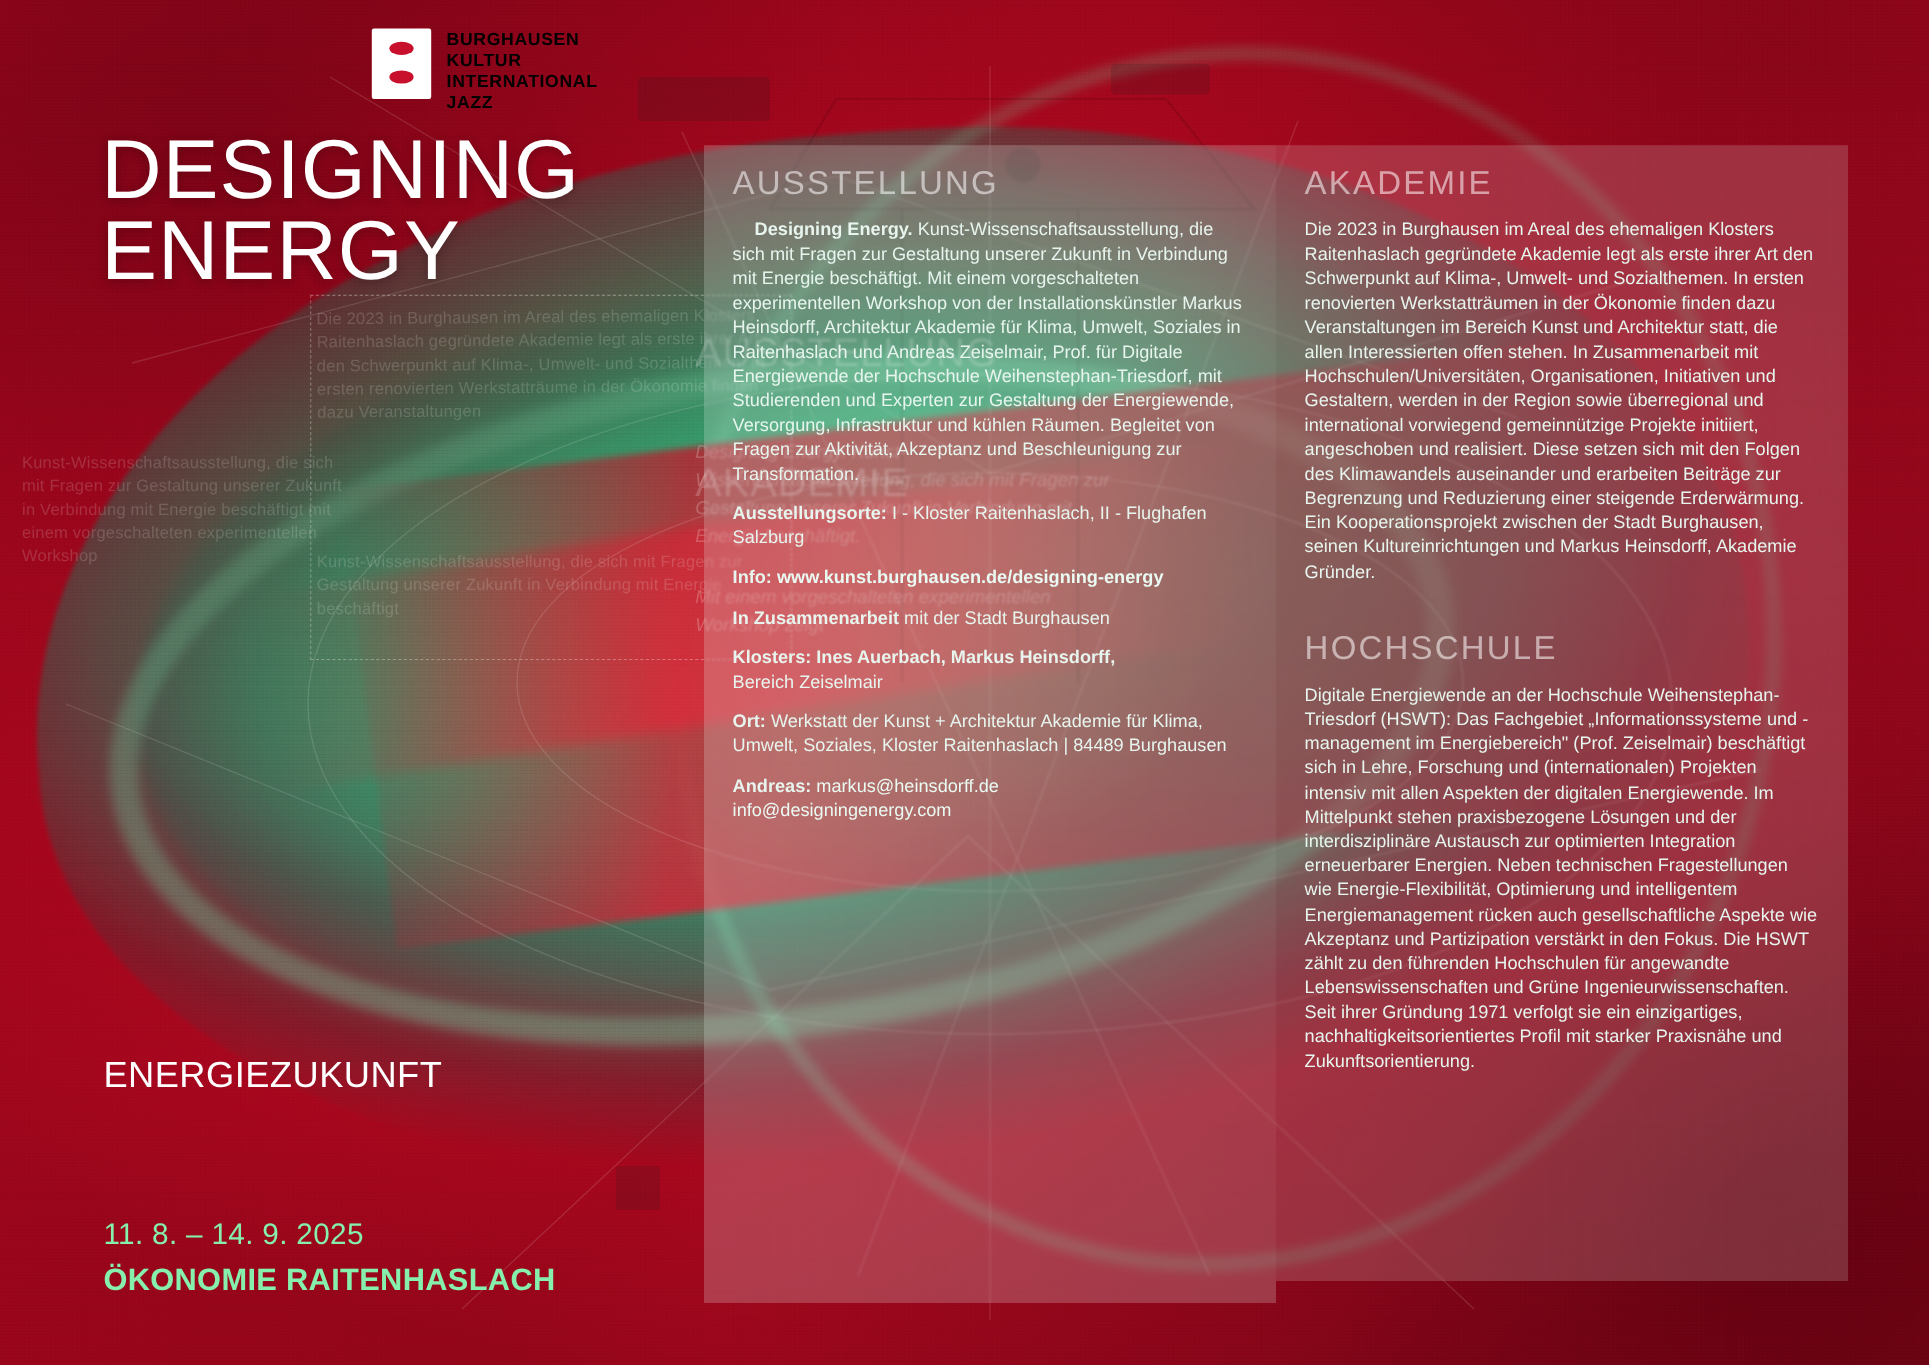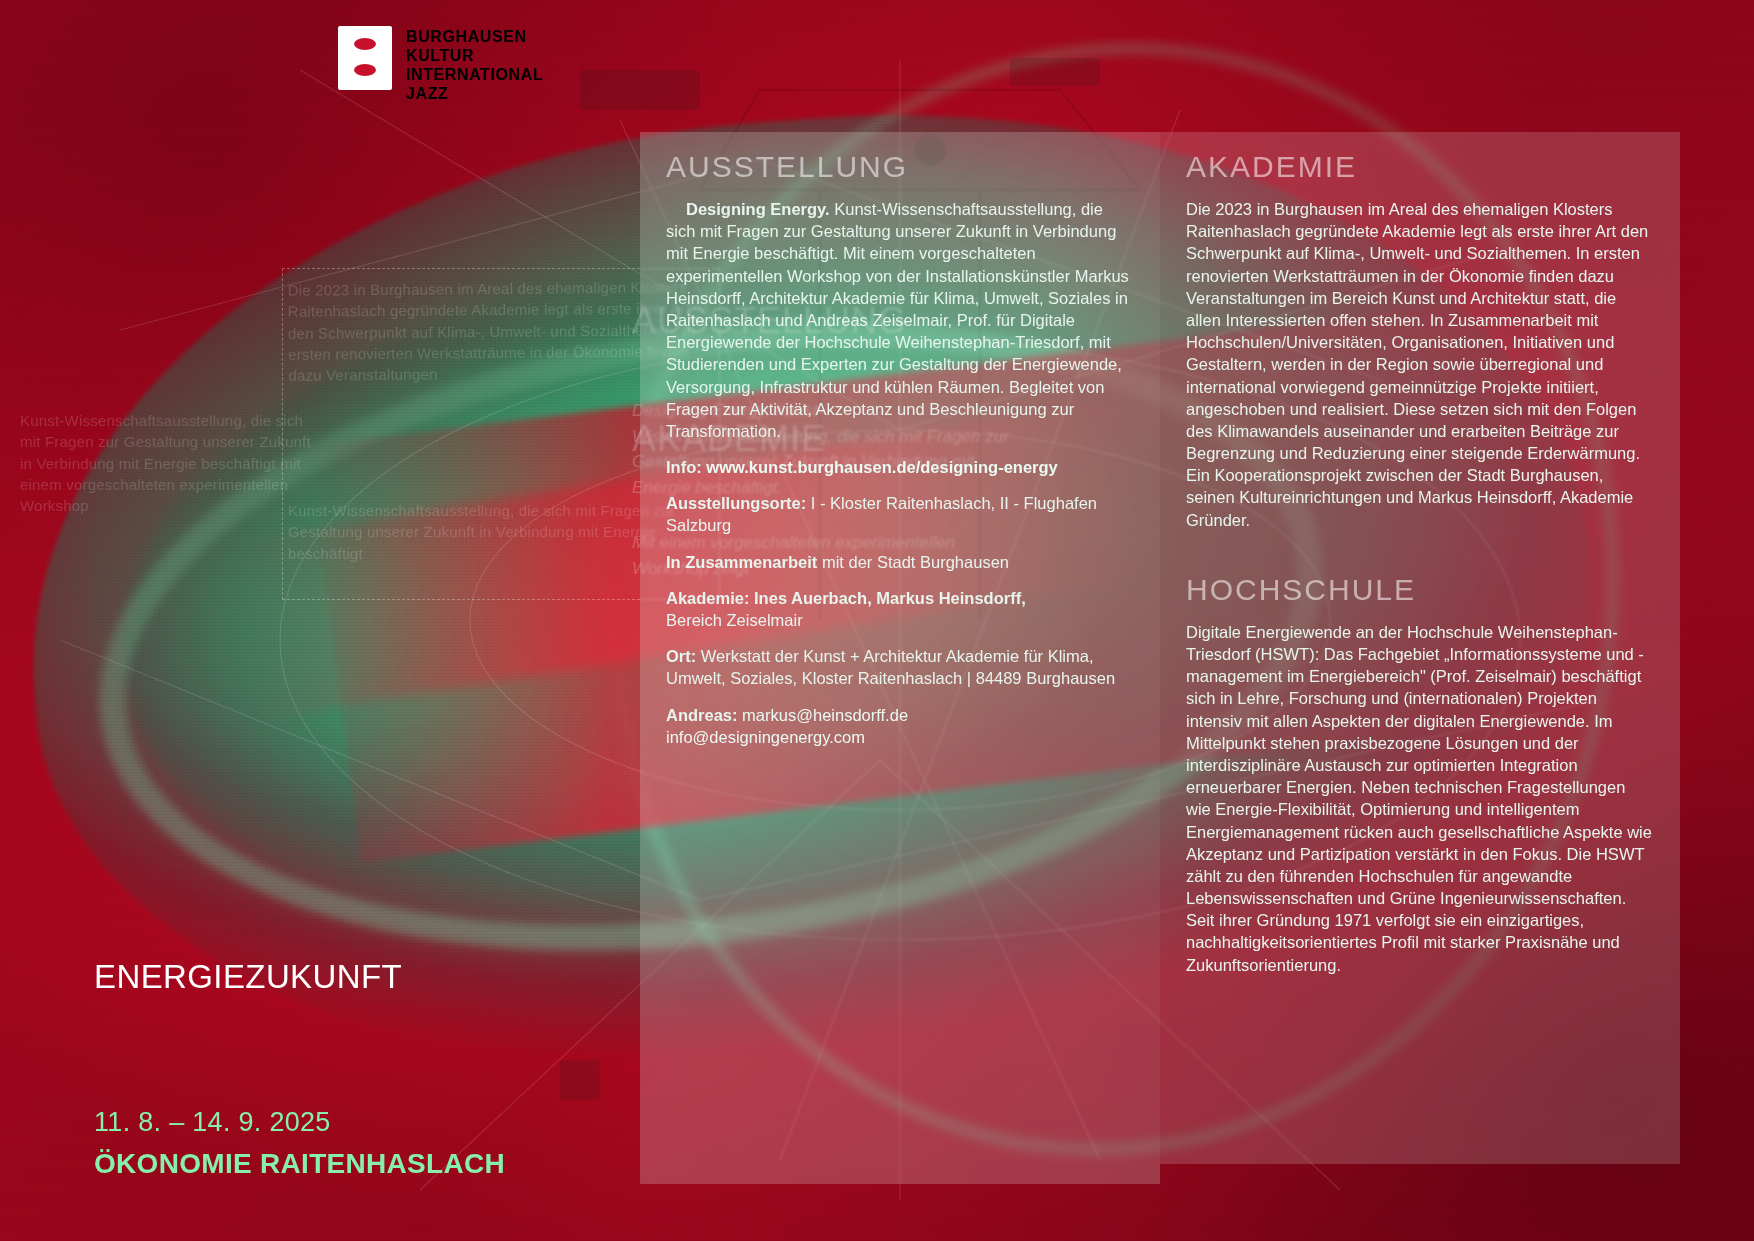--- a/index.html
+++ b/index.html
@@ -291,46 +291,50 @@
   <div class="ghost-italic i2">Mit einem vorgeschalteten experimentellen Workshop zeigt</div>
 
   <div class="logo">
     <div class="logo-mark"></div>
     <div class="logo-type" style="white-space:pre-line;">BURGHAUSEN
 KULTUR
 INTERNATIONAL
 JAZZ</div>
   </div>
 
+  <div class="title">
+    <div>DESIGNING</div>
+    <div>ENERGY</div>
+  </div>
 
   <div class="subtitle">
     <div>ENERGIEZUKUNFT</div>
   </div>
 
   <div class="dates">
     <span>11. 8. – 14. 9. 2025</span>
     <span class="place">ÖKONOMIE RAITENHASLACH</span>
   </div>
 
   <div class="panel panel-left">
     <h2>AUSSTELLUNG</h2>
     <p>
       <b class="lead">Designing Energy.</b><span> Kunst-Wissenschaftsausstellung, die sich mit Fragen zur Gestaltung unserer Zukunft in Verbindung mit Energie beschäftigt. Mit einem vorgeschalteten experimentellen Workshop von der Installationskünstler Markus Heinsdorff, Architektur Akademie für Klima, Umwelt, Soziales in Raitenhaslach und Andreas Zeiselmair, Prof. für Digitale Energiewende der Hochschule Weihenstephan-Triesdorf, mit Studierenden und Experten zur Gestaltung der Energiewende, Versorgung, Infrastruktur und kühlen Räumen. Begleitet von Fragen zur Aktivität, Akzeptanz und Beschleunigung zur Transformation.</span>
     </p>
     <p>
+      <b>Ausstellungsorte:</b><span> I - Kloster Raitenhaslach, II - Flughafen Salzburg</span>
+    </p>
+    <p>
       <b>Info:</b><a href="#"> www.kunst.burghausen.de/designing-energy</a>
     </p>
     <p>
-      <b>Ausstellungsorte:</b><span> I - Kloster Raitenhaslach, II - Flughafen Salzburg</span>
-    </p>
-    <p>
       <b>In Zusammenarbeit</b><span> mit der Stadt Burghausen</span>
     </p>
     <p>
-      <b>Akademie:</b><b> Ines Auerbach, Markus Heinsdorff,</b><br>
+      <b>Klosters:</b><b> Ines Auerbach, Markus Heinsdorff,</b><br>
       <span>Bereich Zeiselmair</span>
     </p>
     <p>
       <b>Ort:</b><span> Werkstatt der Kunst + Architektur Akademie für Klima, Umwelt, Soziales, Kloster Raitenhaslach | 84489 Burghausen</span>
     </p>
     <p class="tight">
       <b>Andreas:</b><a href="#" class="mail"> markus@heinsdorff.de</a><br>
       <a href="#" class="mail">info@designingenergy.com</a>
     </p>
   </div>

